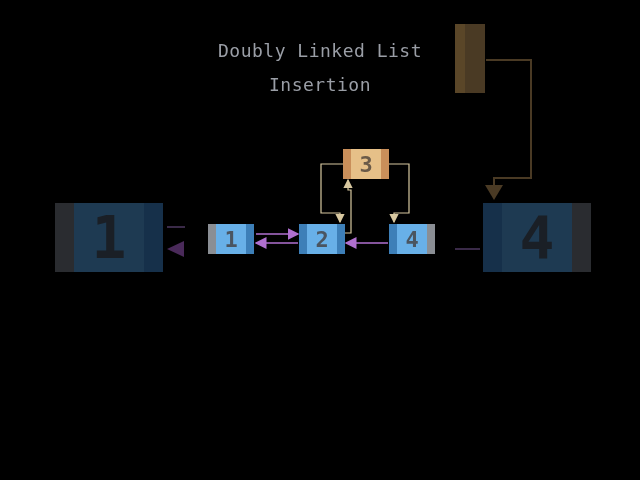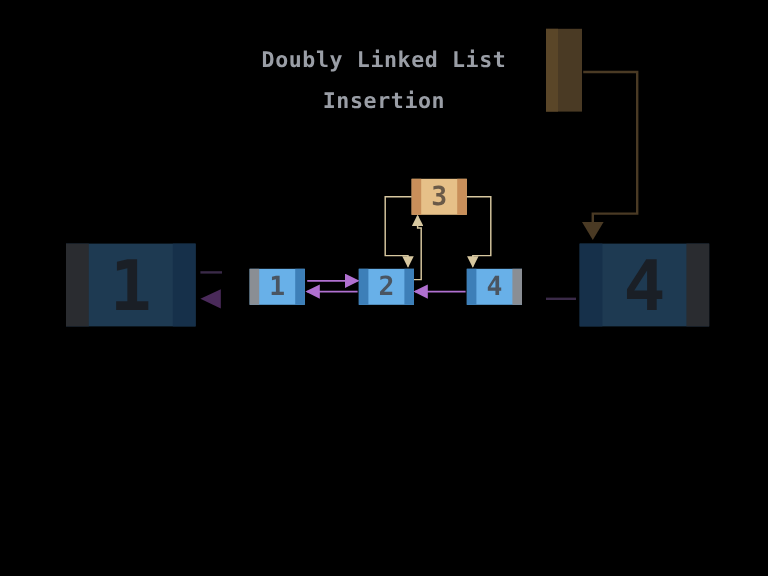--- a/index.html
+++ b/index.html
@@ -1,17 +1,17 @@
 <!DOCTYPE html>
 <html><head>
 <meta charset="utf-8">
 <style>
   html, body { margin:0; padding:0; background:#000; }
   body { width:640px; height:480px; position:relative; overflow:hidden; font-family:"DejaVu Sans Mono", monospace; }
-  .title { position:absolute; left:0; width:640px; text-align:center; color:#9a9ea6; font-size:18px; font-weight:bold; letter-spacing:0.5px; }
+  .title { position:absolute; left:0; width:640px; text-align:center; color:#9a9ea6; font-size:18px; font-weight:normal; letter-spacing:0.5px; }
   .node { position:absolute; box-sizing:border-box; display:flex; align-items:center; justify-content:center; font-weight:bold; }
   .node .lbl { position:relative; z-index:2; }
   .strip { position:absolute; top:0; bottom:0; }
   svg.wires { position:absolute; left:0; top:0; width:640px; height:480px; z-index:1; }
 </style>
 </head>
 <body>
 
 <div class="title" style="top:40px;">Doubly Linked List</div>
 <div class="title" style="top:74px;">Insertion</div>

